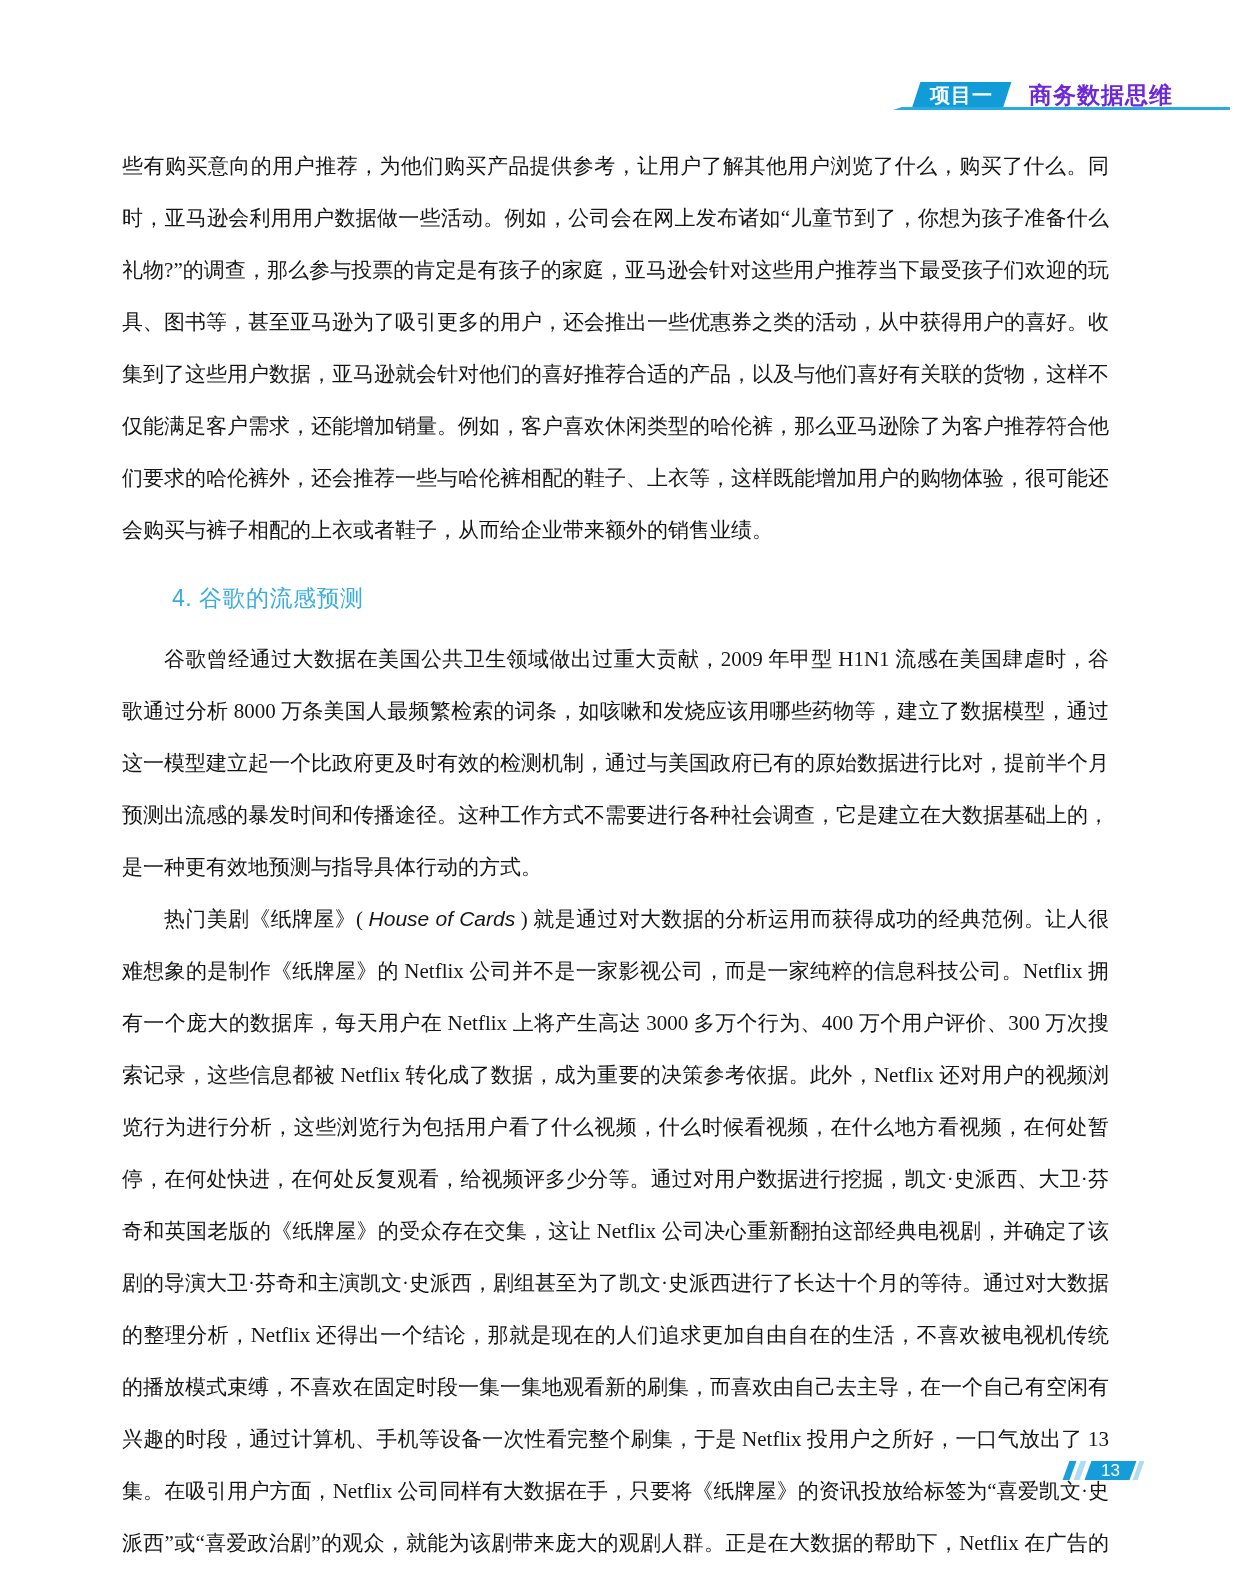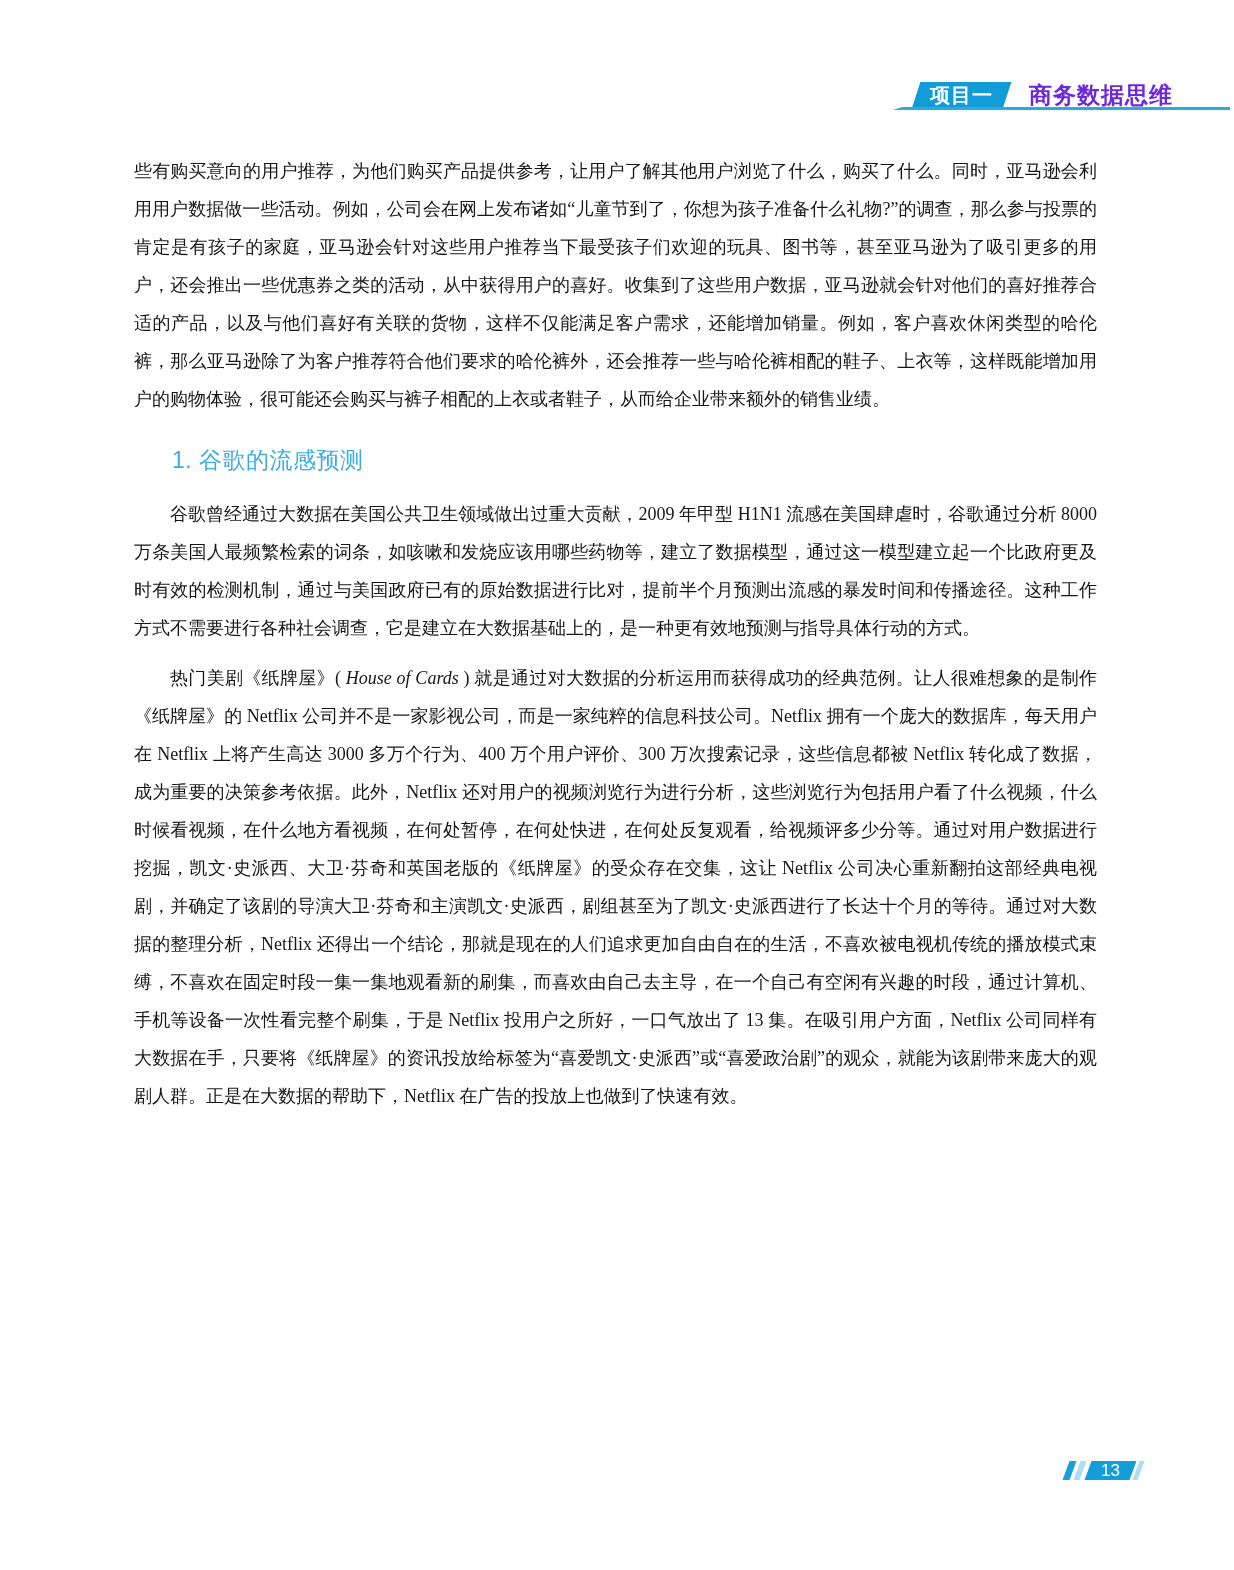--- a/index.html
+++ b/index.html
@@ -40,34 +40,34 @@
     font-size:23px;line-height:28px;font-weight:bold;letter-spacing:1px;
     white-space:nowrap;
   }
 
   
   .content{
     position:absolute;top:140px;left:122px;width:987px;
     color:#161616;
   }
   .content p{
-    margin:12px;
-    font-size:18px;line-height:38px;
+    margin:0;
+    font-size:21px;line-height:52px;
     text-align:justify;
     font-family:"Liberation Serif","DejaVu Serif",serif;
   }
   .content p.indent{text-indent:2em;}
   .section-heading{
     margin:27px 0 20px 50px;
     color:#3bace0;
     font-family:"Liberation Sans","DejaVu Sans",sans-serif;
     font-size:23px;line-height:30px;font-weight:500;
     letter-spacing:0.5px;
   }
-  .latin-italic{font-style:italic;font-family:Liberation Serif, serif;}
+  .latin-italic{font-style:italic;font-family:Liberation Sans, sans-serif;}
 
   
   .footer-badge{
     position:absolute;top:1461px;left:1066px;height:19px;
     display:flex;align-items:stretch;
   }
   .fb-slash1{width:7px;background:#1b9fdb;transform:skewX(-20deg);margin-right:4px;}
   .fb-slash2{width:6px;background:#aedcf2;transform:skewX(-20deg);margin-right:5px;}
   .fb-box{
     background:#159dda;transform:skewX(-20deg);
@@ -93,21 +93,21 @@
       </div>
     </div>
     <div class="header-title">商务数据思维</div>
     <div class="header-rule"></div>
   </div>
 
   <div class="content">
 
     <p>些有购买意向的用户推荐，为他们购买产品提供参考，让用户了解其他用户浏览了什么，购买了什么。同时，亚马逊会利用用户数据做一些活动。例如，公司会在网上发布诸如“儿童节到了，你想为孩子准备什么礼物?”的调查，那么参与投票的肯定是有孩子的家庭，亚马逊会针对这些用户推荐当下最受孩子们欢迎的玩具、图书等，甚至亚马逊为了吸引更多的用户，还会推出一些优惠券之类的活动，从中获得用户的喜好。收集到了这些用户数据，亚马逊就会针对他们的喜好推荐合适的产品，以及与他们喜好有关联的货物，这样不仅能满足客户需求，还能增加销量。例如，客户喜欢休闲类型的哈伦裤，那么亚马逊除了为客户推荐符合他们要求的哈伦裤外，还会推荐一些与哈伦裤相配的鞋子、上衣等，这样既能增加用户的购物体验，很可能还会购买与裤子相配的上衣或者鞋子，从而给企业带来额外的销售业绩。</p>
 
-    <div class="section-heading">1. 谷歌的流感预测</div>
+    <div class="section-heading">4. 谷歌的流感预测</div>
 
     <p class="indent">谷歌曾经通过大数据在美国公共卫生领域做出过重大贡献，2009 年甲型 H1N1 流感在美国肆虐时，谷歌通过分析 8000 万条美国人最频繁检索的词条，如咳嗽和发烧应该用哪些药物等，建立了数据模型，通过这一模型建立起一个比政府更及时有效的检测机制，通过与美国政府已有的原始数据进行比对，提前半个月预测出流感的暴发时间和传播途径。这种工作方式不需要进行各种社会调查，它是建立在大数据基础上的，是一种更有效地预测与指导具体行动的方式。</p>
 
 
     <p class="indent"><span>热门美剧《纸牌屋》( </span><span class="latin-italic">House of Cards</span><span> ) 就是通过对大数据的分析运用而获得成功的经典范例。让人很难想象的是制作《纸牌屋》的 Netflix 公司并不是一家影视公司，而是一家纯粹的信息科技公司。Netflix 拥有一个庞大的数据库，每天用户在 Netflix 上将产生高达 3000 多万个行为、400 万个用户评价、300 万次搜索记录，这些信息都被 Netflix 转化成了数据，成为重要的决策参考依据。此外，Netflix 还对用户的视频浏览行为进行分析，这些浏览行为包括用户看了什么视频，什么时候看视频，在什么地方看视频，在何处暂停，在何处快进，在何处反复观看，给视频评多少分等。通过对用户数据进行挖掘，凯文·史派西、大卫·芬奇和英国老版的《纸牌屋》的受众存在交集，这让 Netflix 公司决心重新翻拍这部经典电视剧，并确定了该剧的导演大卫·芬奇和主演凯文·史派西，剧组甚至为了凯文·史派西进行了长达十个月的等待。通过对大数据的整理分析，Netflix 还得出一个结论，那就是现在的人们追求更加自由自在的生活，不喜欢被电视机传统的播放模式束缚，不喜欢在固定时段一集一集地观看新的刷集，而喜欢由自己去主导，在一个自己有空闲有兴趣的时段，通过计算机、手机等设备一次性看完整个刷集，于是 Netflix 投用户之所好，一口气放出了 13 集。在吸引用户方面，Netflix 公司同样有大数据在手，只要将《纸牌屋》的资讯投放给标签为“喜爱凯文·史派西”或“喜爱政治剧”的观众，就能为该剧带来庞大的观剧人群。正是在大数据的帮助下，Netflix 在广告的投放上也做到了快速有效。</span></p>
 
   </div>
 
   <div class="footer-badge">
     <div class="fb-slash1"></div>

